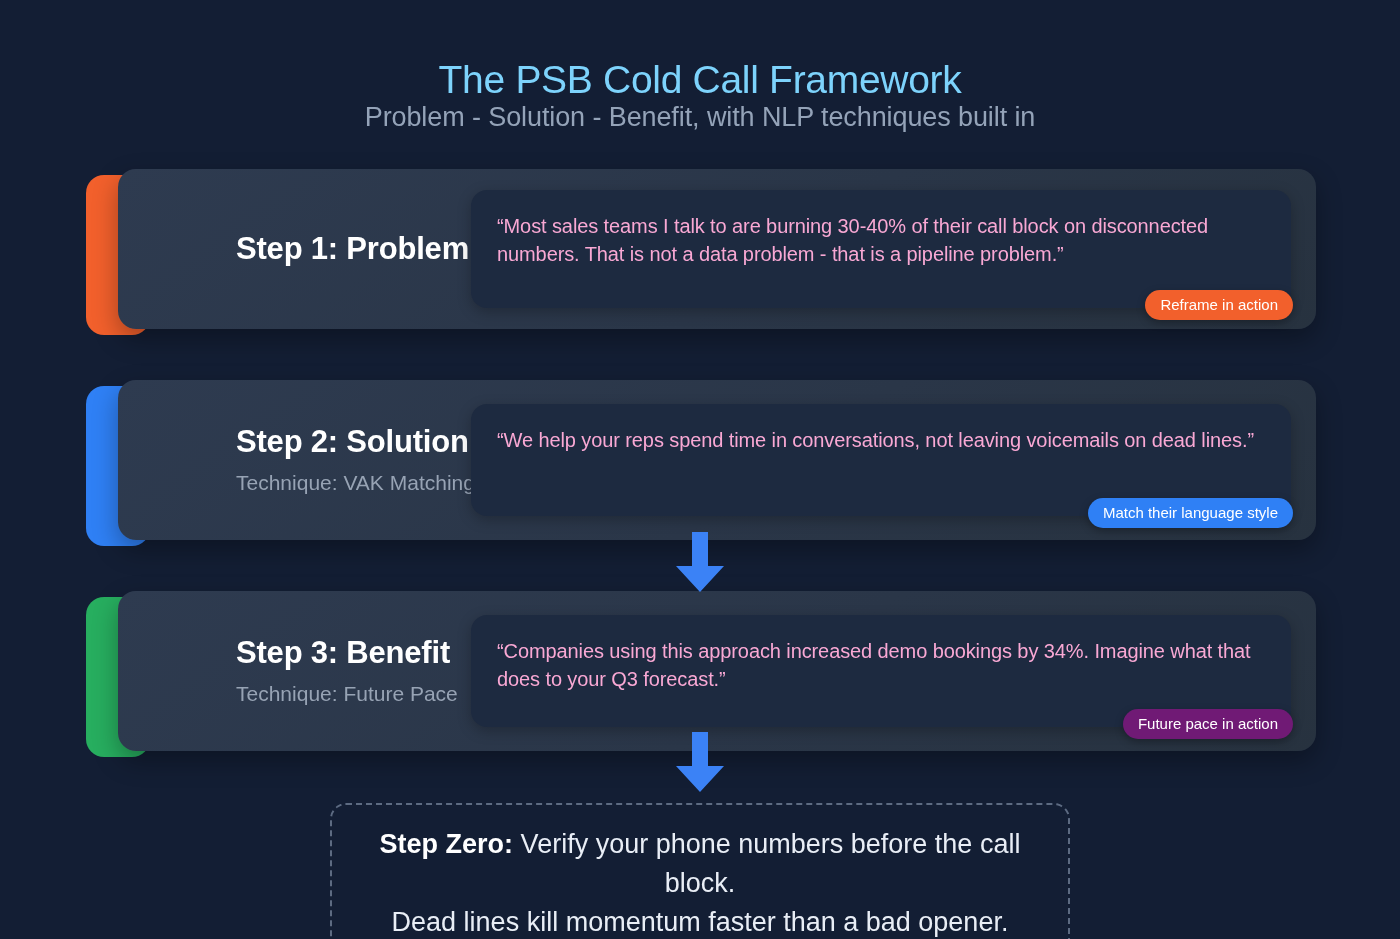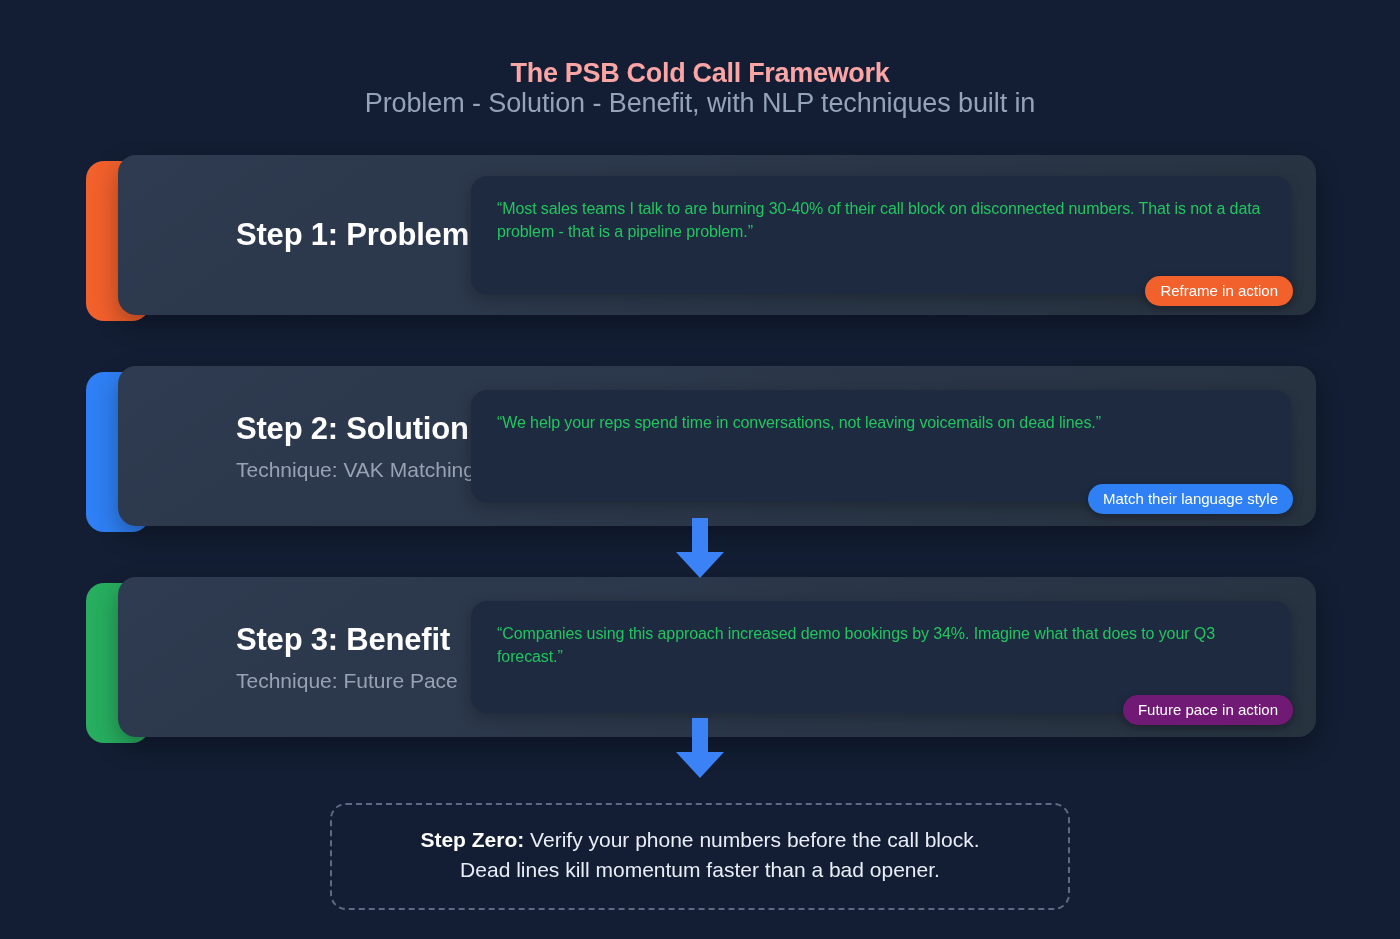--- a/index.html
+++ b/index.html
@@ -16,23 +16,23 @@
     -webkit-font-smoothing:antialiased;
     position:relative;
   }
 
   
   .header {
     padding-top:58px;
     text-align:center;
   }
   .title {
-    font-size:27px;
-    font-weight:bold;
-    color:#fca5a5;
+    font-size:39px;
+    font-weight:normal;
+    color:#7dd3fc;
     letter-spacing:-0.3px;
     line-height:1.12;
   }
   .subtitle {
     font-size:27px;
     color:#94a3b8;
     font-weight:400;
     letter-spacing:-0.1px;
   }
 
@@ -100,23 +100,23 @@
     margin-right:25px;
     background:#1d2a40;
     border-radius:16px;
     padding:22px 26px 24px 26px;
     min-height:112px;
     box-shadow:0 4px 14px rgba(0,0,0,0.25);
   }
   .bubble-tall { min-height:118px; }
 
   .quote {
-    font-size:16px;
+    font-size:20px;
     line-height:1.42;
-    color:#22c55e;
+    color:#f9a8d4;
     letter-spacing:-0.1px;
   }
 
   .badge {
     position:absolute;
     right:-2px;
     bottom:-12px;
     border-radius:999px;
     padding:6px 15px 7px 15px;
     font-size:15px;
@@ -147,21 +147,21 @@
     justify-content:center;
   }
   .note {
     width:740px;
     border:2px dashed #5d6b82;
     border-radius:16px;
     padding:20px 28px 22px 28px;
     text-align:center;
   }
   .note-line {
-    font-size:21px;
+    font-size:27px;
     line-height:1.45;
     color:#e9eef6;
   }
   .note-strong { font-weight:bold; color:#ffffff; }
 </style>
 </head>
 <body>
 
 <div class="header">
   <div class="title">The PSB Cold Call Framework</div>

